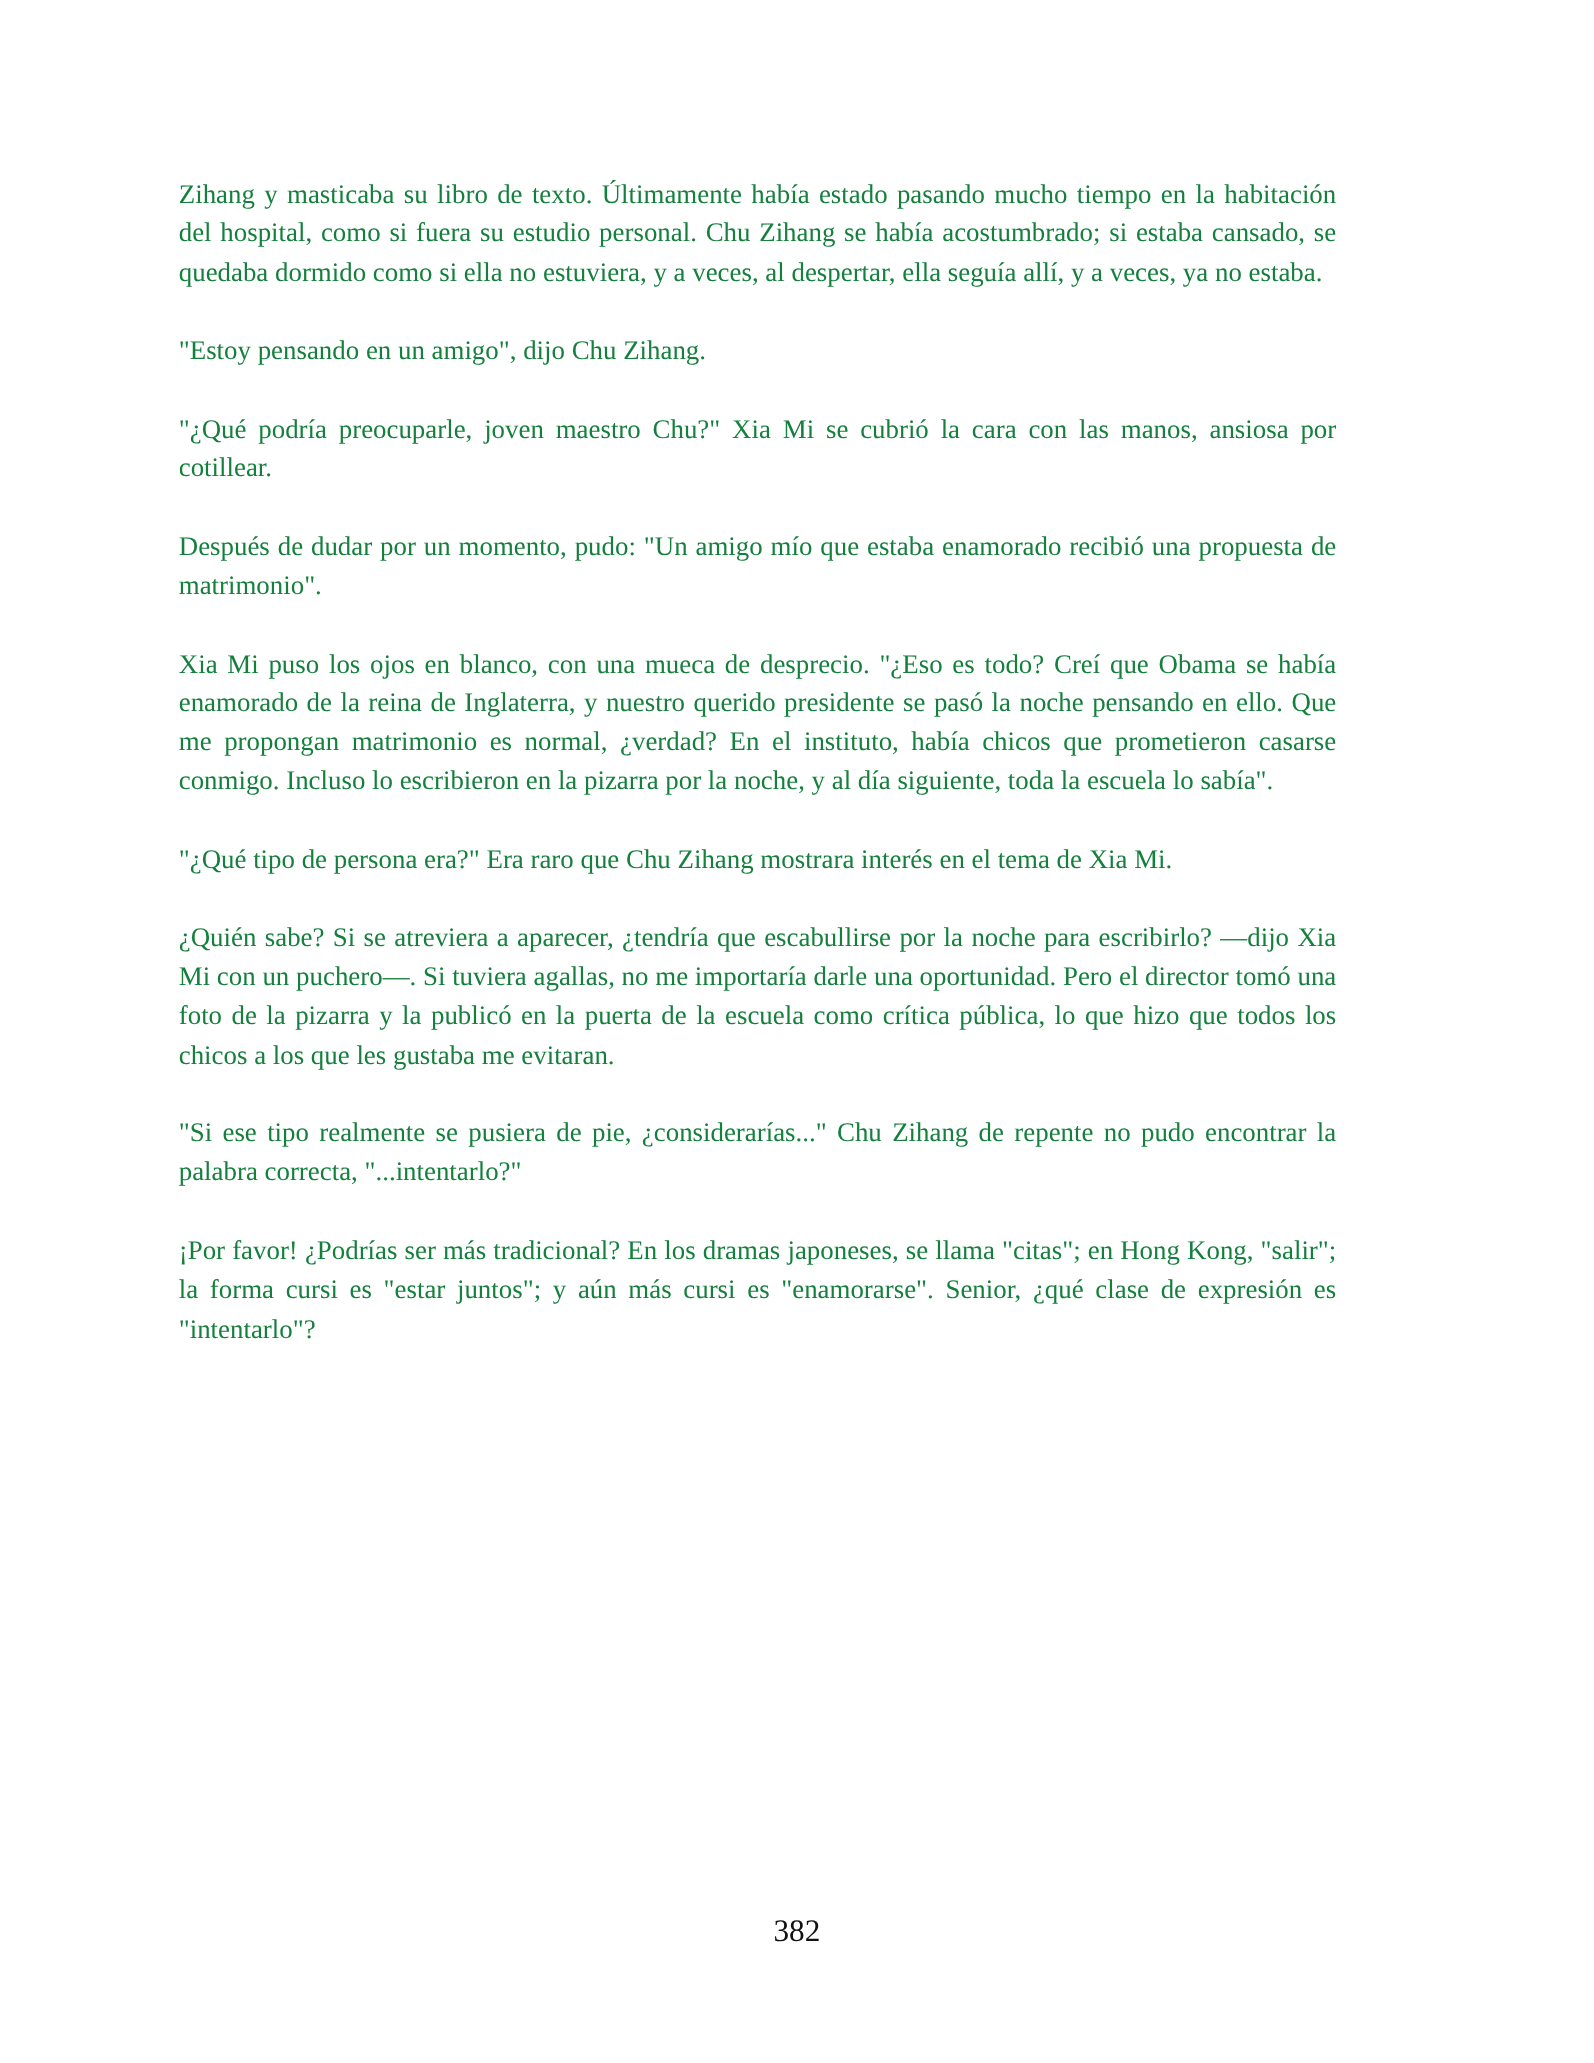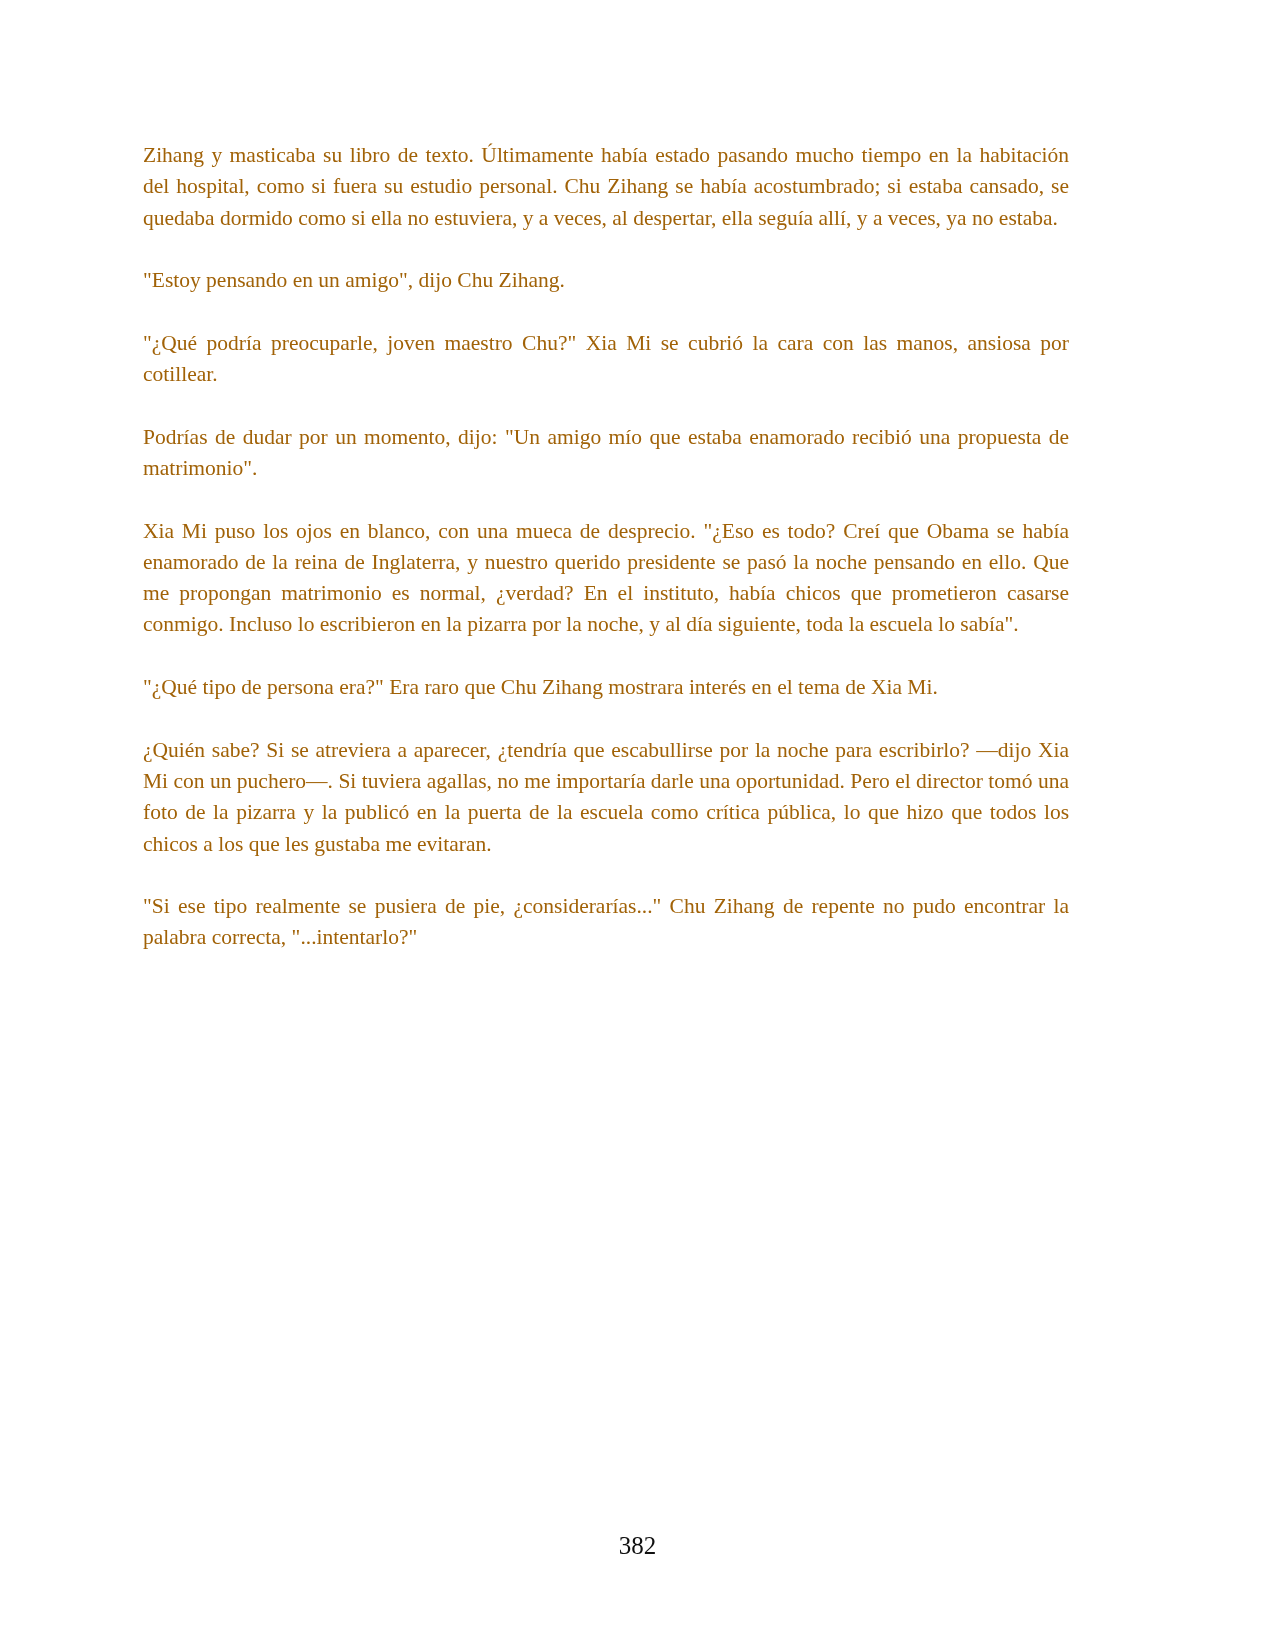--- a/index.html
+++ b/index.html
@@ -5,21 +5,21 @@
   html, body { margin: 0; padding: 0; background: #ffffff; }
   body { width: 1275px; height: 1650px; position: relative; overflow: hidden; }
   .page {
     position: absolute;
     left: 143px;
     top: 140px;
     width: 926px;
     font-family: "Liberation Serif", serif;
     font-size: 21.5px;
     line-height: 31.3px;
-    color: #a16207;
+    color: #15803d;
     text-align: justify;
   }
   .page p { margin: 0 0 31.3px 0; }
   .page-number {
     position: absolute;
     left: 0;
     width: 1275px;
     top: 1532px;
     text-align: center;
     font-family: "Liberation Serif", serif;
@@ -27,20 +27,21 @@
     color: #111111;
   }
 </style>
 </head>
 <body>
 
 <div class="page">
   <p>Zihang y masticaba su libro de texto. Últimamente había estado pasando mucho tiempo en la habitación del hospital, como si fuera su estudio personal. Chu Zihang se había acostumbrado; si estaba cansado, se quedaba dormido como si ella no estuviera, y a veces, al despertar, ella seguía allí, y a veces, ya no estaba.</p>
   <p>"Estoy pensando en un amigo", dijo Chu Zihang.</p>
   <p>"¿Qué podría preocuparle, joven maestro Chu?" Xia Mi se cubrió la cara con las manos, ansiosa por cotillear.</p>
-  <p>Podrías de dudar por un momento, dijo: "Un amigo mío que estaba enamorado recibió una propuesta de matrimonio".</p>
+  <p>Después de dudar por un momento, pudo: "Un amigo mío que estaba enamorado recibió una propuesta de matrimonio".</p>
   <p>Xia Mi puso los ojos en blanco, con una mueca de desprecio. "¿Eso es todo? Creí que Obama se había enamorado de la reina de Inglaterra, y nuestro querido presidente se pasó la noche pensando en ello. Que me propongan matrimonio es normal, ¿verdad? En el instituto, había chicos que prometieron casarse conmigo. Incluso lo escribieron en la pizarra por la noche, y al día siguiente, toda la escuela lo sabía".</p>
   <p>"¿Qué tipo de persona era?" Era raro que Chu Zihang mostrara interés en el tema de Xia Mi.</p>
   <p>¿Quién sabe? Si se atreviera a aparecer, ¿tendría que escabullirse por la noche para escribirlo? —dijo Xia Mi con un puchero—. Si tuviera agallas, no me importaría darle una oportunidad. Pero el director tomó una foto de la pizarra y la publicó en la puerta de la escuela como crítica pública, lo que hizo que todos los chicos a los que les gustaba me evitaran.</p>
   <p>"Si ese tipo realmente se pusiera de pie, ¿considerarías..." Chu Zihang de repente no pudo encontrar la palabra correcta, "...intentarlo?"</p>
+  <p>¡Por favor! ¿Podrías ser más tradicional? En los dramas japoneses, se llama "citas"; en Hong Kong, "salir"; la forma cursi es "estar juntos"; y aún más cursi es "enamorarse". Senior, ¿qué clase de expresión es "intentarlo"?</p>
 </div>
 
 <div class="page-number">382</div>
 
 </body></html>

